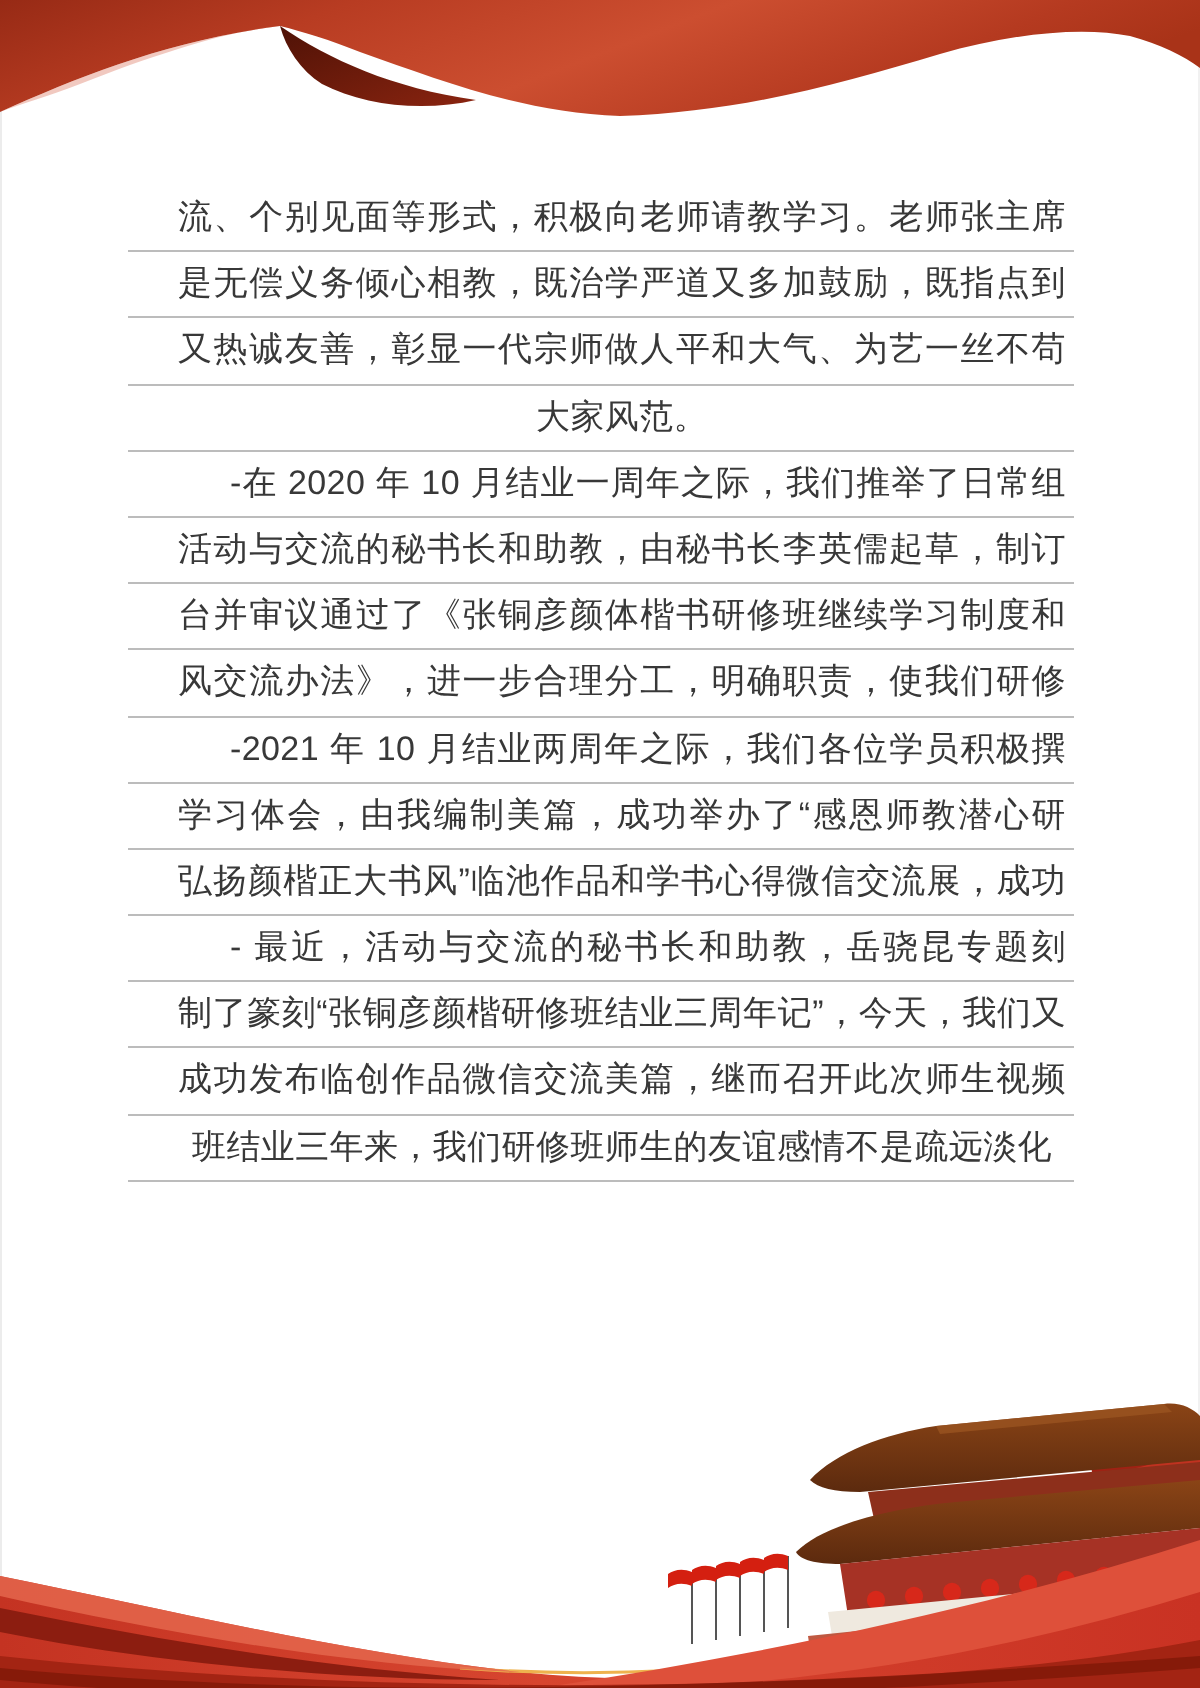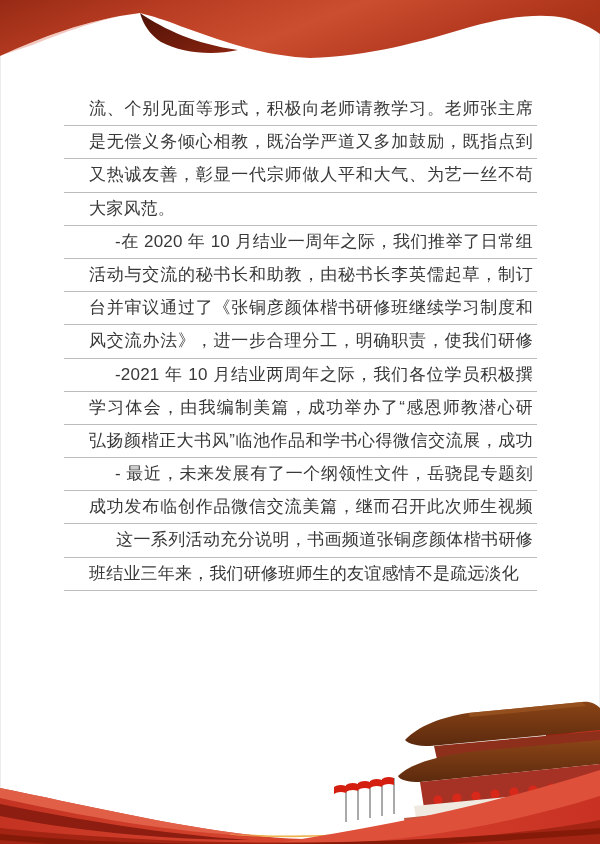--- a/index.html
+++ b/index.html
@@ -25,21 +25,21 @@
   }
   .tline{
     height:32.2px;
     line-height:32.2px;
     border-bottom:1px solid var(--rule-color,#bcbcbc);
     padding:0 4px 0 25px;
     font-size:17px;
     letter-spacing:0.2px;
     color:var(--text-color,#383838);
     overflow:hidden;
-    text-align:left;
+    text-align:center;
   }
   .tline.just{
     text-align:justify;
     text-align-last:justify;
     text-justify:inter-character;
   }
   .tline.indent{ text-indent:26px; }
   .tline.indent2{ text-indent:27px; }
   .bottom-art{
     position:absolute;bottom:0;left:0;width:600px;height:160px;display:block;
@@ -78,23 +78,23 @@
       <div class="tline just">是无偿义务倾心相教，既治学严道又多加鼓励，既指点到位</div>
       <div class="tline just">又热诚友善，彰显一代宗师做人平和大气、为艺一丝不苟的</div>
       <div class="tline">大家风范。</div>
       <div class="tline just indent">-在 2020 年 10 月结业一周年之际，我们推举了日常组织</div>
       <div class="tline just">活动与交流的秘书长和助教，由秘书长李英儒起草，制订出</div>
       <div class="tline just">台并审议通过了《张铜彦颜体楷书研修班继续学习制度和采</div>
       <div class="tline just">风交流办法》，进一步合理分工，明确职责，使我们研修班的</div>
       <div class="tline just indent">-2021 年 10 月结业两周年之际，我们各位学员积极撰写</div>
       <div class="tline just">学习体会，由我编制美篇，成功举办了“感恩师教潜心研书、</div>
       <div class="tline just">弘扬颜楷正大书风”临池作品和学书心得微信交流展，成功发</div>
-      <div class="tline just indent">- 最近，未来发展有了一个纲领性文件，岳骁昆专题刻</div>
+      <div class="tline just indent">- 最近，活动与交流的秘书长和助教，岳骁昆专题刻</div>
+      <div class="tline just">制了篆刻“张铜彦颜楷研修班结业三周年记”，今天，我们又</div>
       <div class="tline just">成功发布临创作品微信交流美篇，继而召开此次师生视频见</div>
-      <div class="tline just indent2">这一系列活动充分说明，书画频道张铜彦颜体楷书研修</div>
       <div class="tline">班结业三年来，我们研修班师生的友谊感情不是疏远淡化了，</div>
     </div>
 
   <svg class="bottom-art" viewBox="0 0 600 160" preserveAspectRatio="none">
     <defs>
       <linearGradient id="wallGrad" x1="0" y1="0" x2="1" y2="0">
         <stop offset="0" stop-color="#c05a42"></stop>
         <stop offset="1" stop-color="#b03a26"></stop>
       </linearGradient>
       <linearGradient id="sweepGrad" x1="0" y1="0" x2="1" y2="0">

